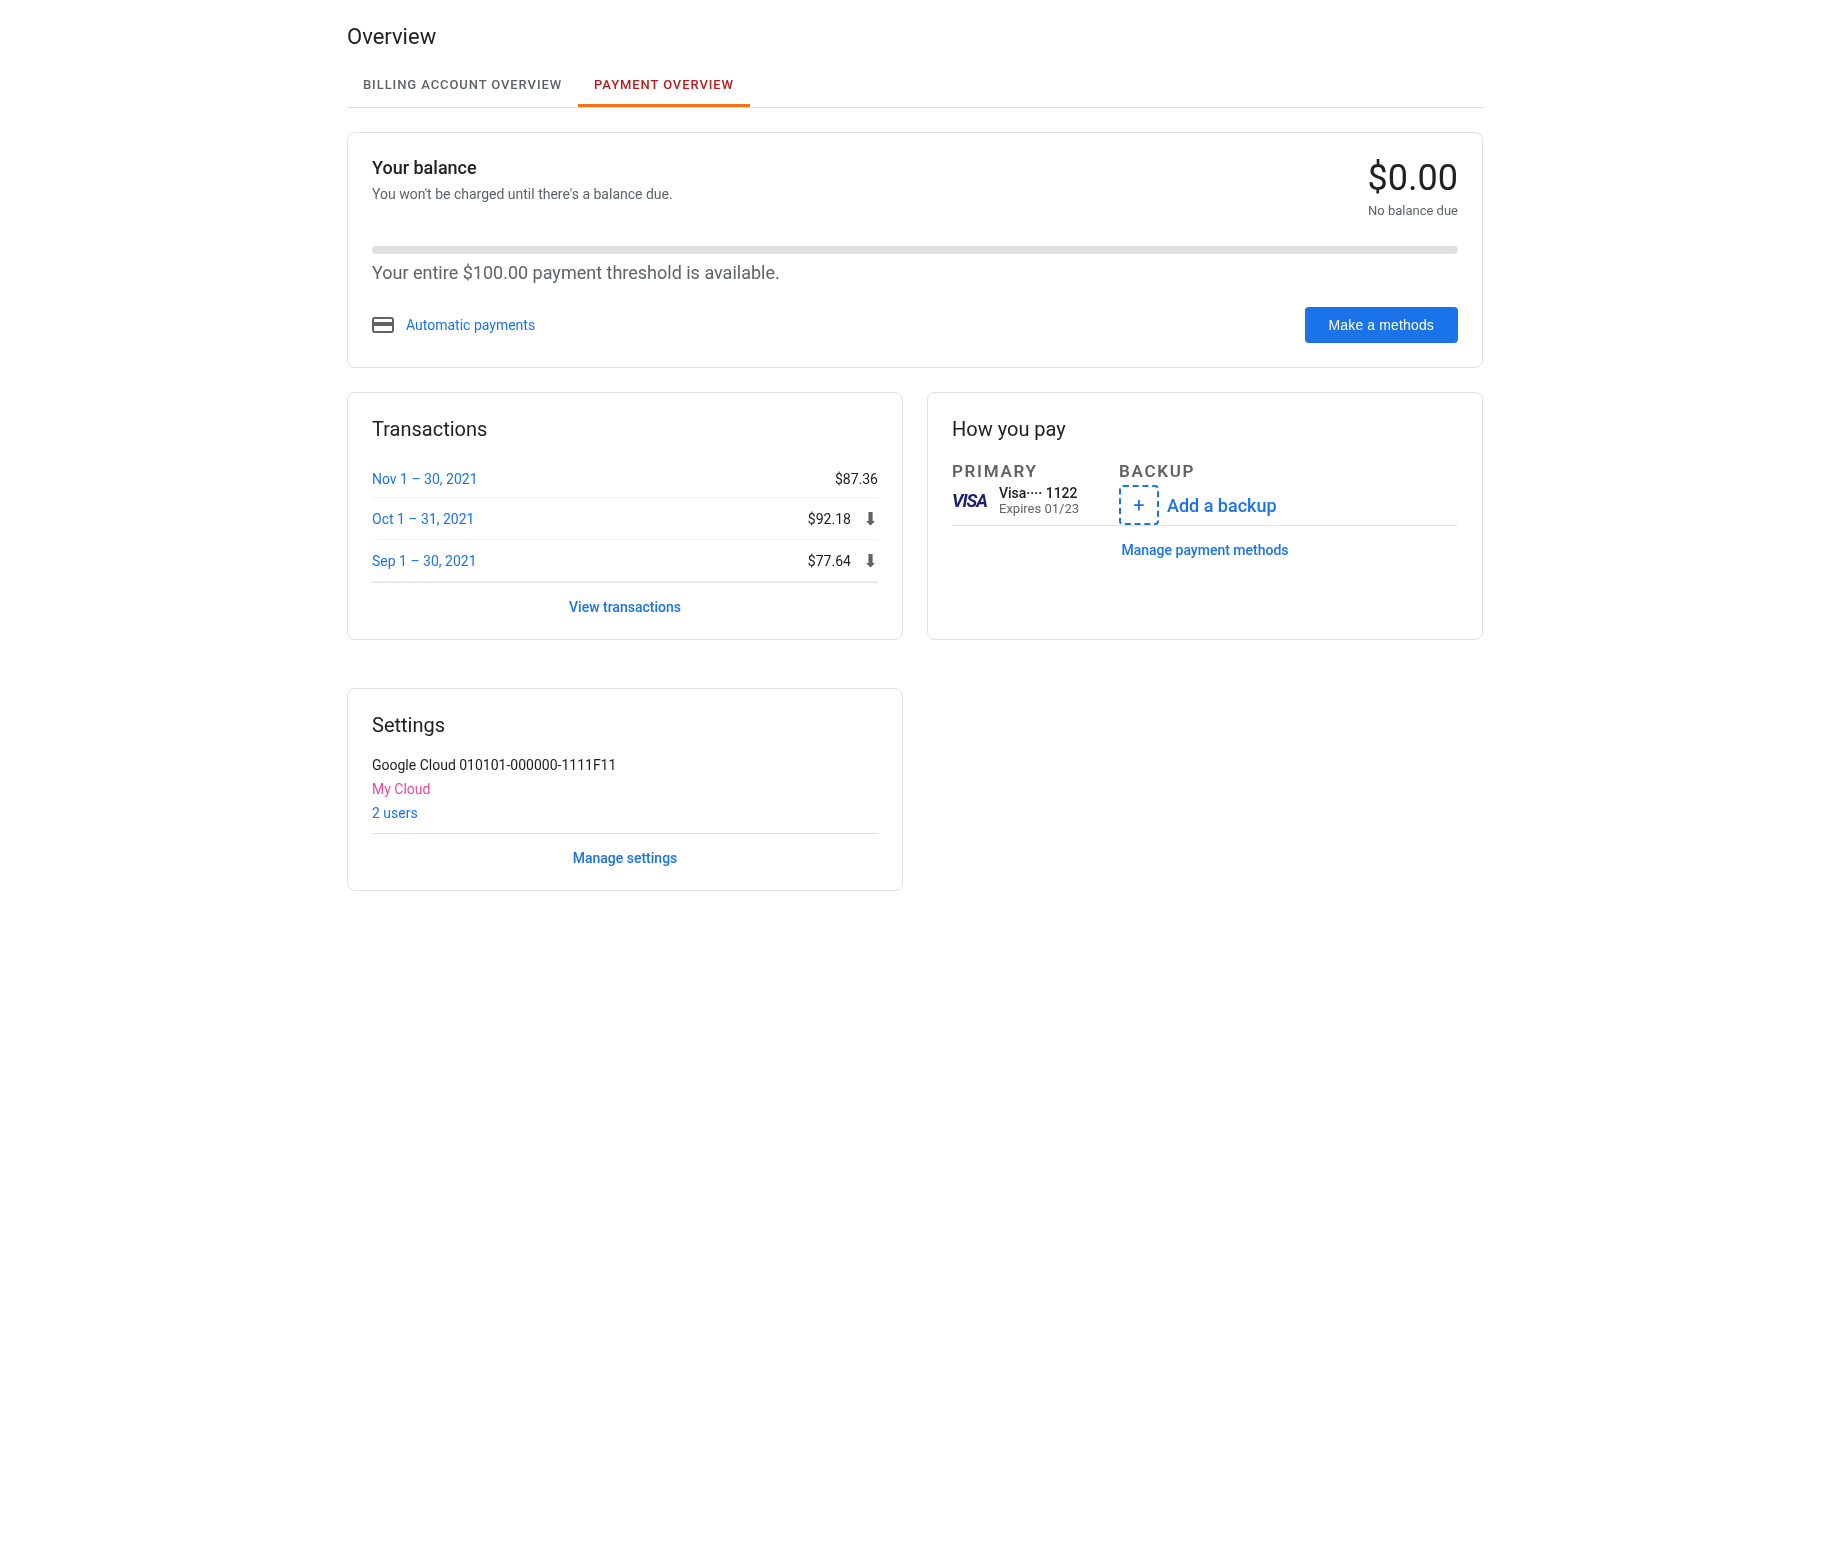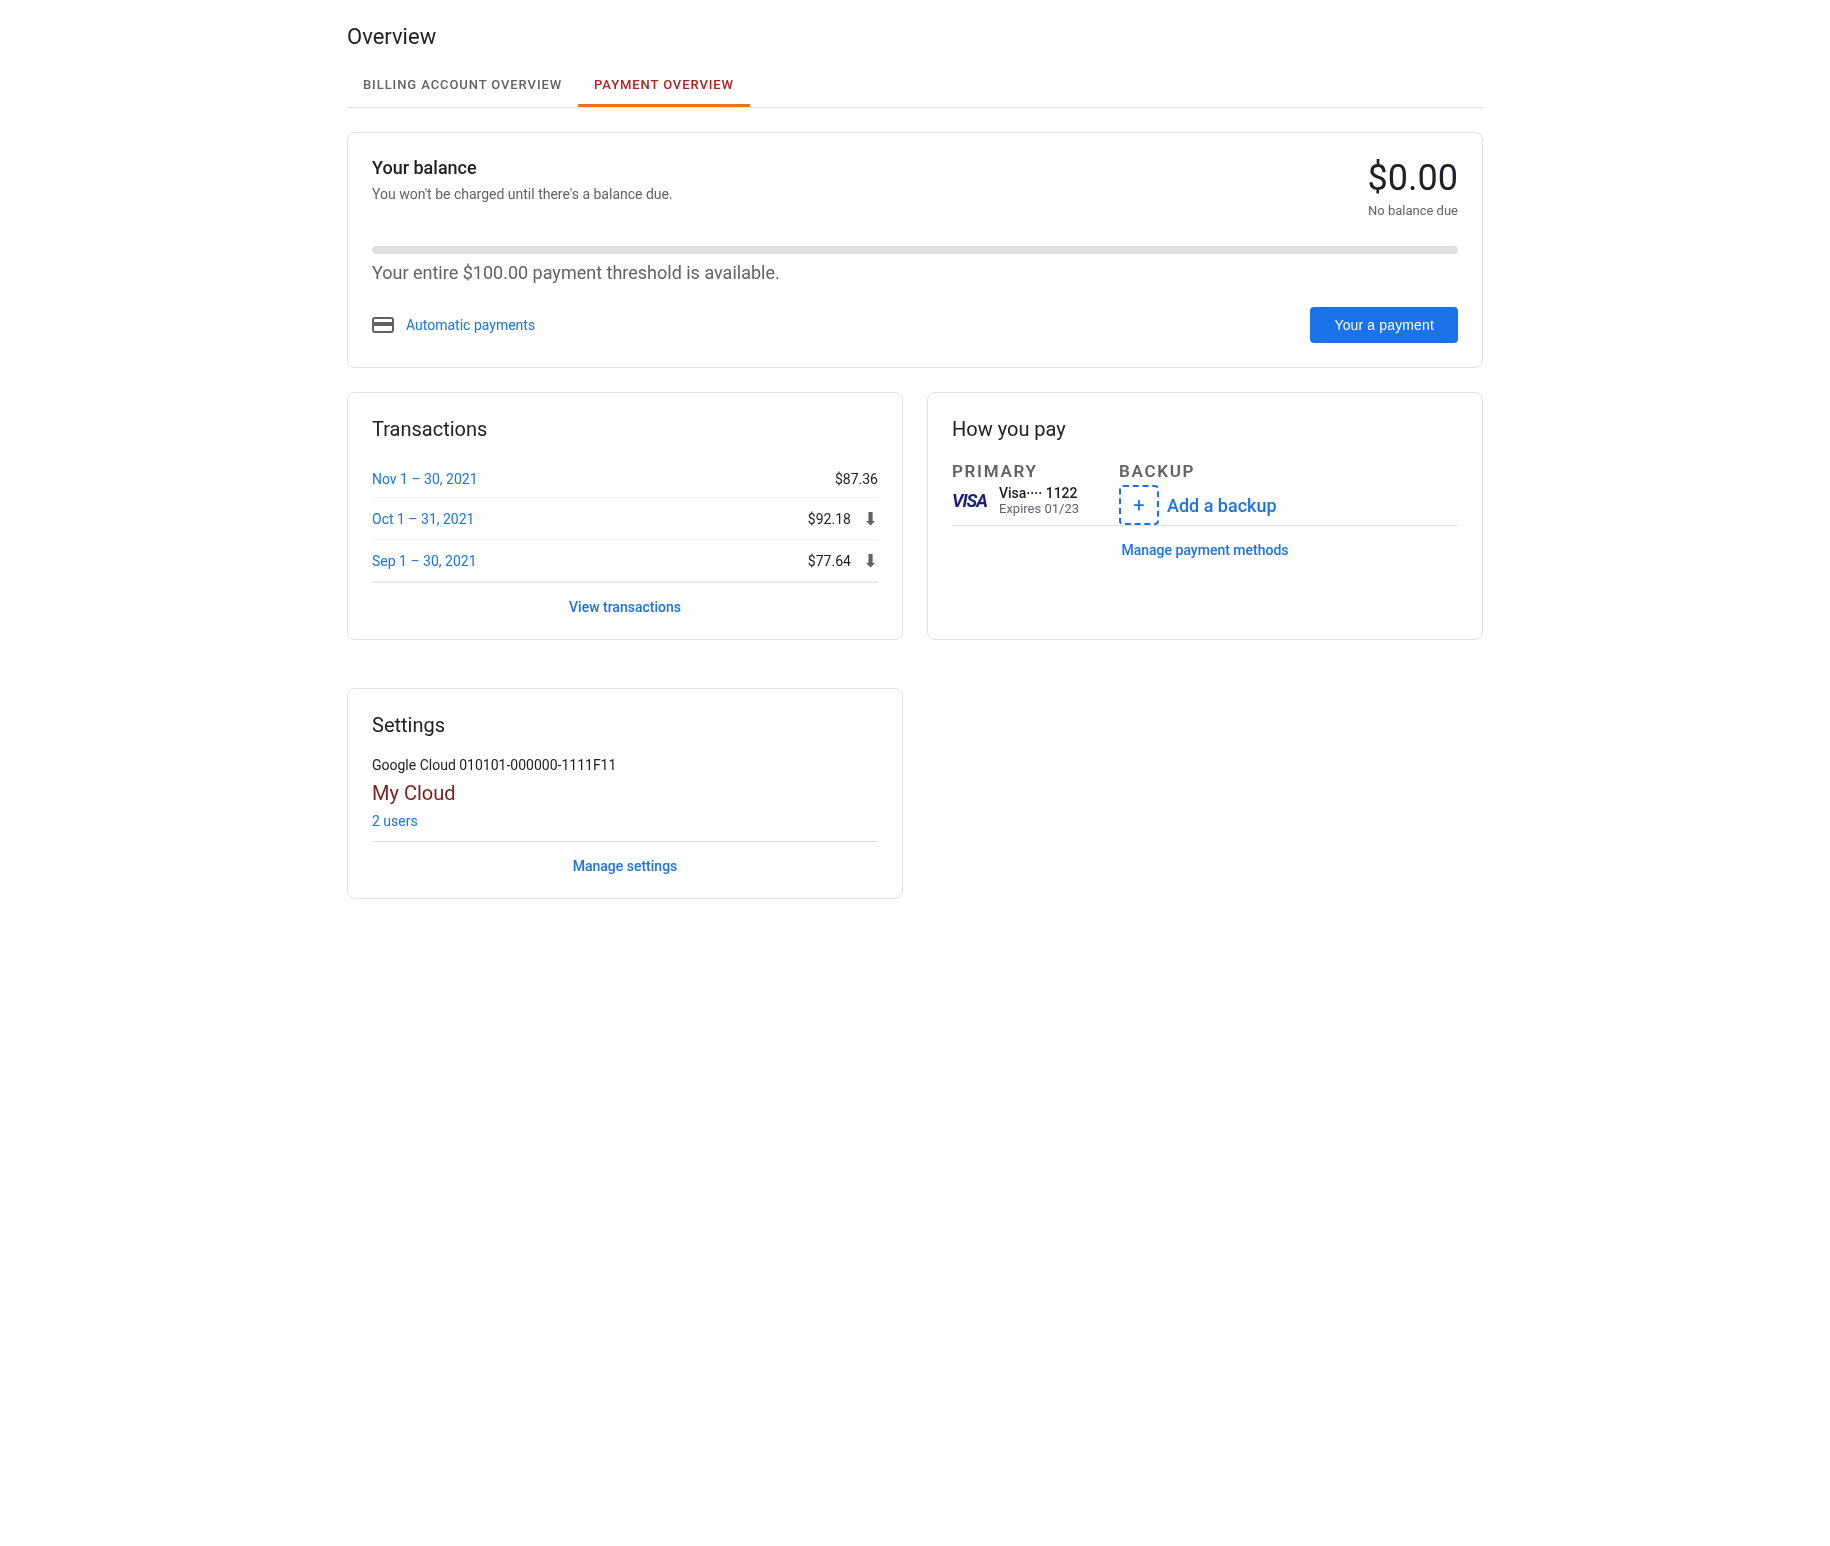--- a/index.html
+++ b/index.html
@@ -238,22 +238,22 @@
     }
     .settings-info {
       margin-bottom: 12px;
     }
     .settings-id {
       font-size: 14px;
       color: #202124;
       margin-bottom: 8px;
     }
     .settings-name {
-      font-size: 20px;
-      color: #7f1d1d;
+      font-size: 14px;
+      color: #ec4899;
       margin-bottom: 8px;
     }
     .settings-users-link {
       color: #1a73e8;
       font-size: 14px;
       cursor: pointer;
     }
     .credit-card-icon {
       display: inline-block;
       width: 22px;
@@ -303,21 +303,21 @@
         <div class="progress-bar-fill"></div>
       </div>
     </div>
     <div class="threshold-text">Your entire $100.00 payment threshold is available.</div>
 
     <div class="balance-footer">
       <a class="auto-payments-link">
         <span class="credit-card-icon"></span>
         <span>Automatic payments</span>
       </a>
-      <button class="make-payment-btn">Your a payment</button>
+      <button class="make-payment-btn">Make a methods</button>
     </div>
   </div>
 
   <div class="two-col">
 
     <div class="card">
       <div class="card-title">Transactions</div>
 
       <div class="transaction-row">
         <a class="transaction-link">Nov 1 – 30, 2021</a>

